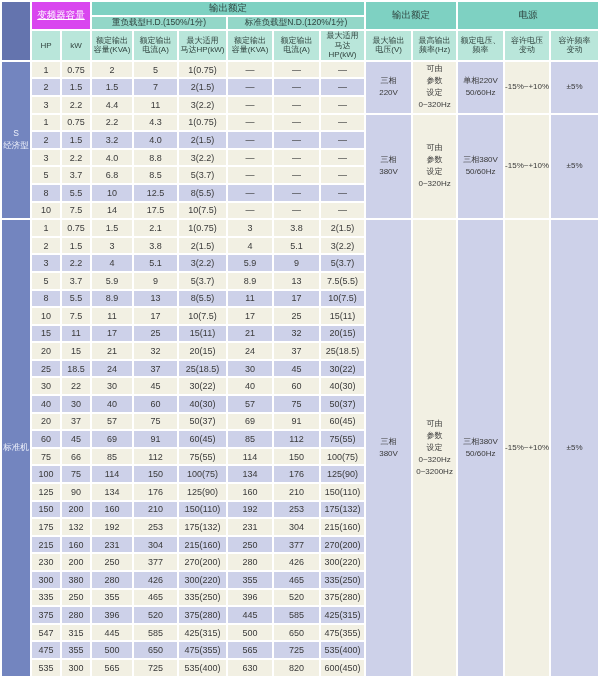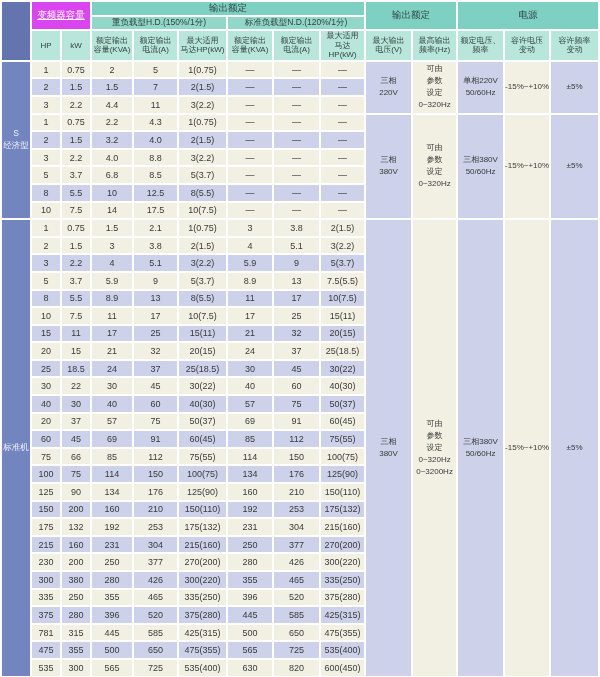--- a/index.html
+++ b/index.html
@@ -445,21 +445,21 @@
         <td class="data lav">375</td>
         <td class="data lav">280</td>
         <td class="data lav">396</td>
         <td class="data lav">520</td>
         <td class="data lav">375(280)</td>
         <td class="data lav">445</td>
         <td class="data lav">585</td>
         <td class="data lav">425(315)</td>
       </tr>
       <tr>
-        <td class="data cream">781</td>
+        <td class="data cream">547</td>
         <td class="data cream">315</td>
         <td class="data cream">445</td>
         <td class="data cream">585</td>
         <td class="data cream">425(315)</td>
         <td class="data cream">500</td>
         <td class="data cream">650</td>
         <td class="data cream">475(355)</td>
       </tr>
       <tr>
         <td class="data lav">475</td>

